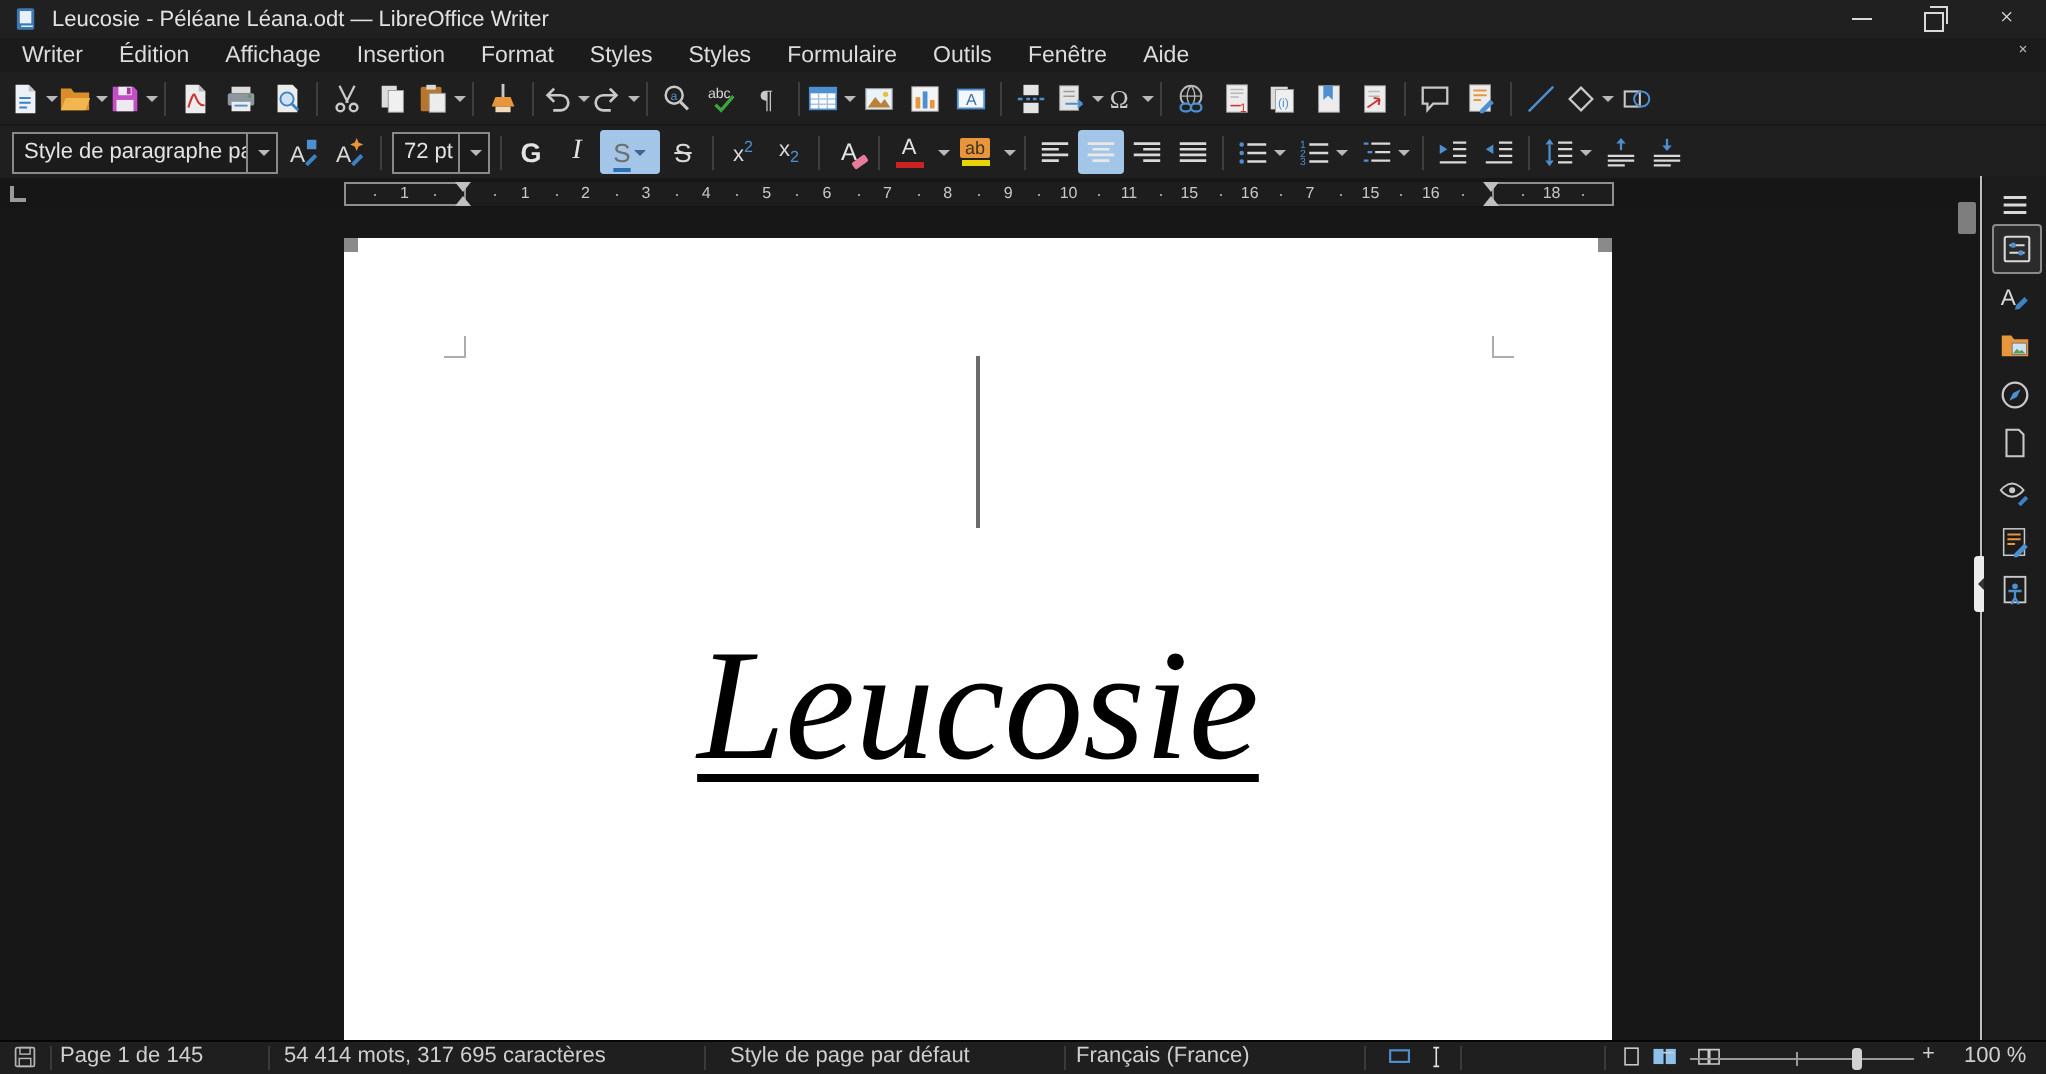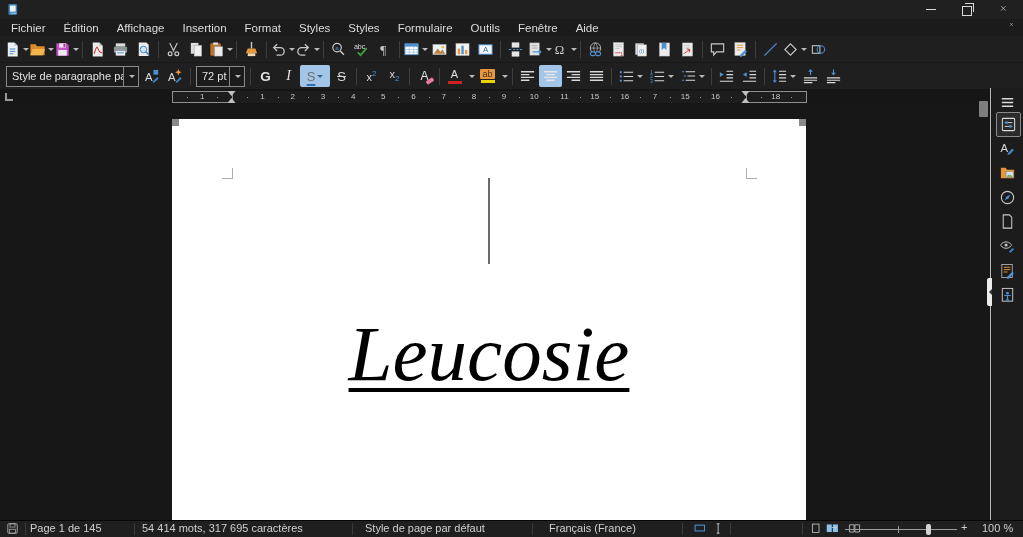--- a/index.html
+++ b/index.html
@@ -91,39 +91,40 @@
 <div class="app">
 
   <div class="titlebar">
     <span class="app-ico">
         <svg width="13" height="13" viewBox="0 0 18 18">
           <rect x="2" y="1.5" width="12" height="15" rx="1.5" fill="#3c78b4"></rect>
           <rect x="4" y="3.5" width="8" height="8.5" fill="#e9f0f7"></rect>
           <path d="M5 14h8" stroke="#cfe" stroke-width="1"></path>
         </svg>
       </span>
+    <span class="title">Leucosie - Péléane Léana.odt — LibreOffice Writer</span>
     <div class="win-controls">
       <div class="win-btn">
           <span class="mini-glyph"></span>
         </div>
       <div class="win-btn">
           <span class="restore-glyph"></span>
         </div>
       <div class="win-btn">
           <span>
             <svg width="10" height="10" viewBox="0 0 18 18">
               <path d="M2 2l8 8M10 2l-8 8" stroke="#d9d9d9" stroke-width="1.2"></path>
             </svg>
           </span>
         </div>
     </div>
   </div>
 
   <div class="menubar" id="menubar">
-    <span class="menu-item">Fichier</span>
+    <span class="menu-item">Writer</span>
       <span class="menu-item">Édition</span>
       <span class="menu-item">Affichage</span>
       <span class="menu-item">Insertion</span>
       <span class="menu-item">Format</span>
       <span class="menu-item">Styles</span>
       <span class="menu-item">Styles</span>
       <span class="menu-item">Formulaire</span>
       <span class="menu-item">Outils</span>
       <span class="menu-item">Fenêtre</span>
       <span class="menu-item">Aide</span>
@@ -766,21 +767,21 @@
           <rect x="5" y="10" width="8" height="5.5" fill="none" stroke="#b4b4b4" stroke-width="1"></rect>
         </svg>
       </span>
     <span class="ssep" style="left:25px"></span>
     <span class="sseg" style="left:30px">Page 1 de 145</span>
     <span class="ssep" style="left:134px"></span>
     <span class="sseg" style="left:142px">54 414 mots, 317 695 caractères</span>
     <span class="ssep" style="left:352px"></span>
     <span class="sseg" style="left:365px">Style de page par défaut</span>
     <span class="ssep" style="left:532px"></span>
-    <span class="sseg" style="left:549px">Français (France)</span>
+    <span class="sseg" style="left:538px">Français (France)</span>
     <span class="ssep" style="left:682px"></span>
     <span class="sicon" style="left:694px;top:2px">
         <svg width="13" height="13" viewBox="0 0 18 18">
           <rect x="1.5" y="3" width="13" height="8" fill="none" stroke="#4d8fd1" stroke-width="1.5"></rect>
         </svg>
       </span>
     <span class="sicon" style="left:712px;top:1px">
         <svg width="13" height="13" viewBox="0 0 18 18">
           <path d="M6.5 2.5h4M6.5 15.5h4M8.5 2.5v13" stroke="#e3e3e3" stroke-width="1.1"></path>
         </svg>

